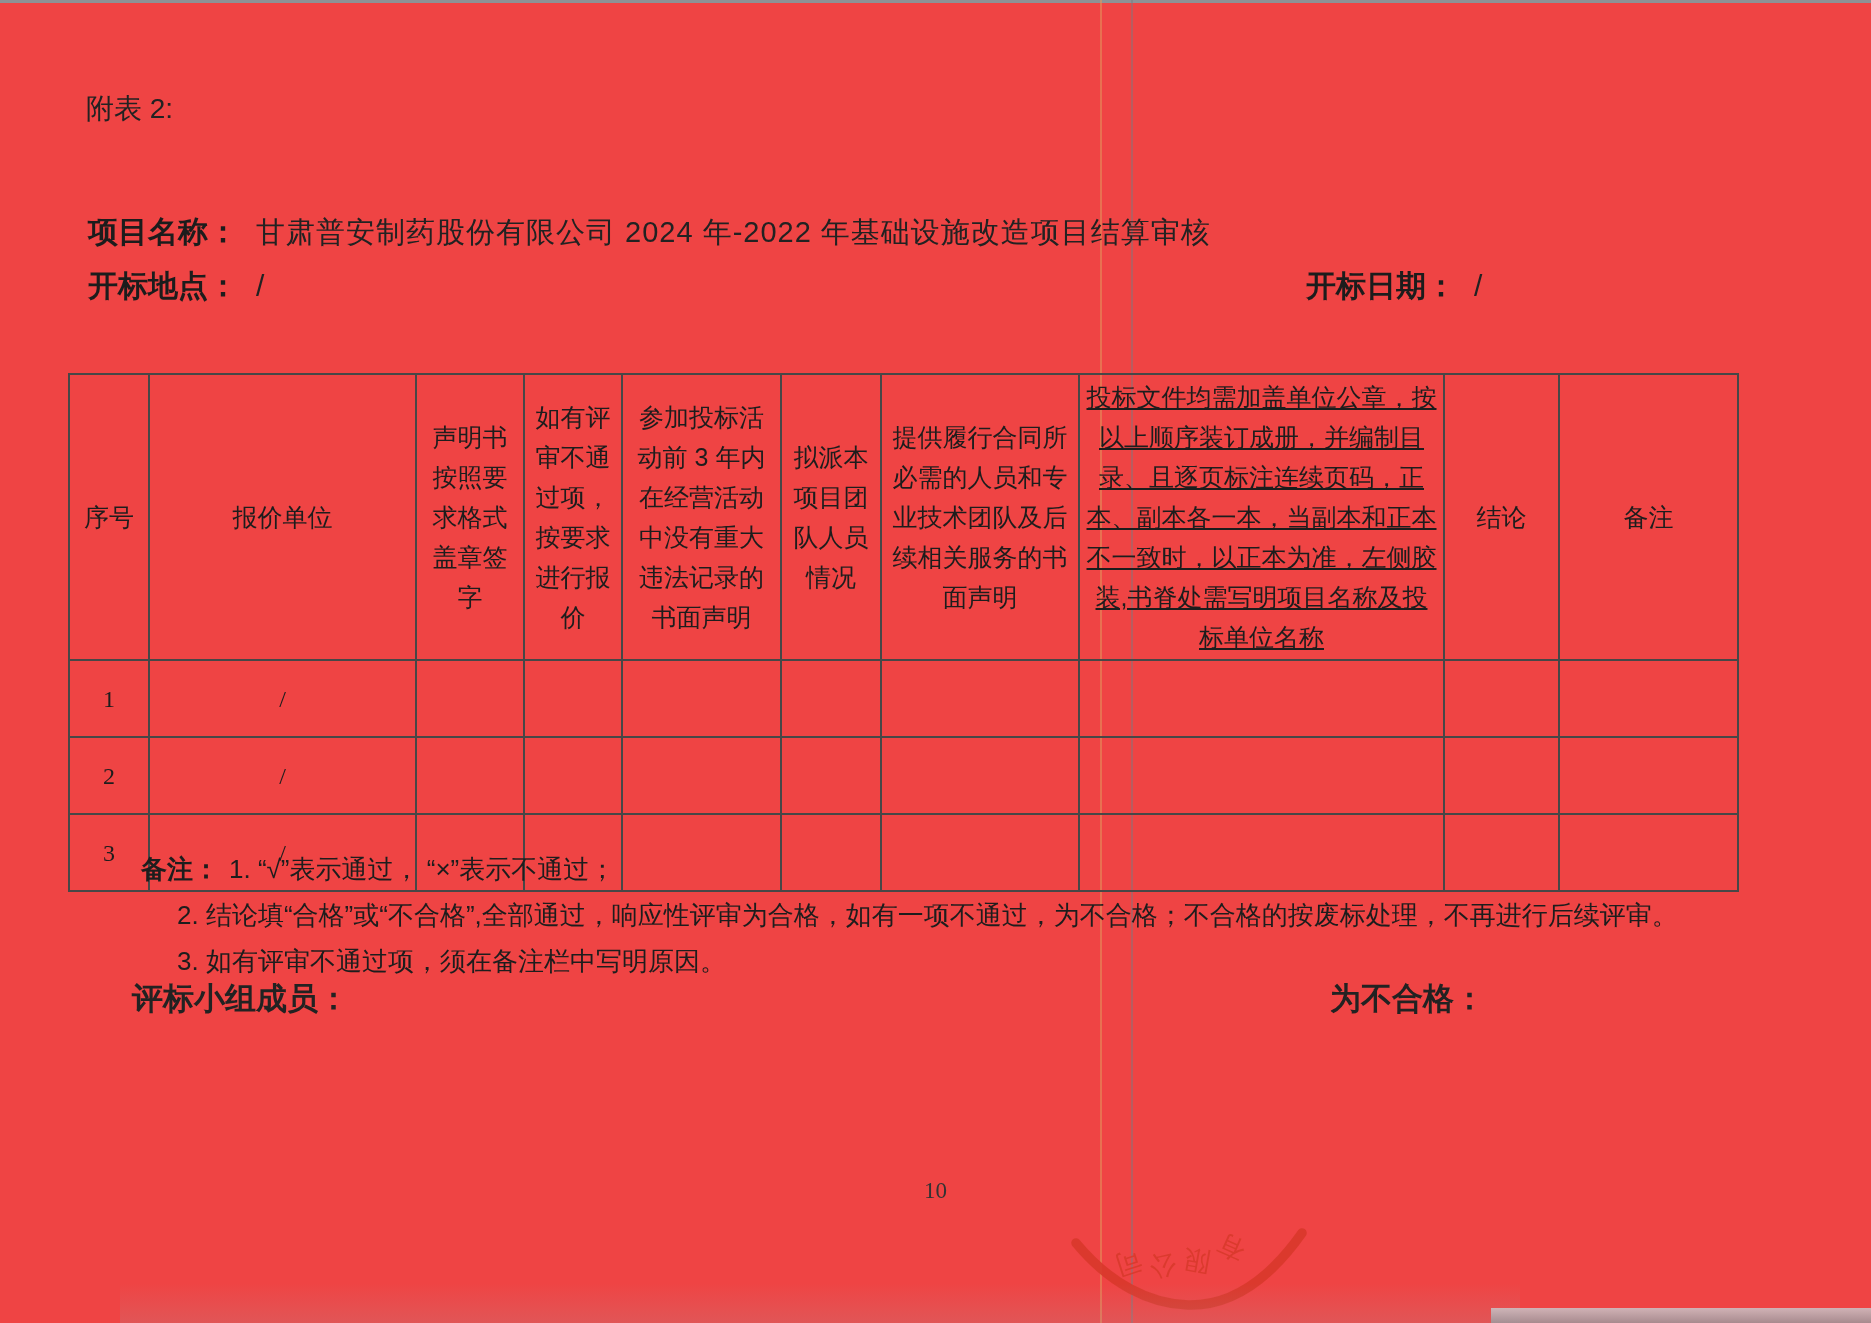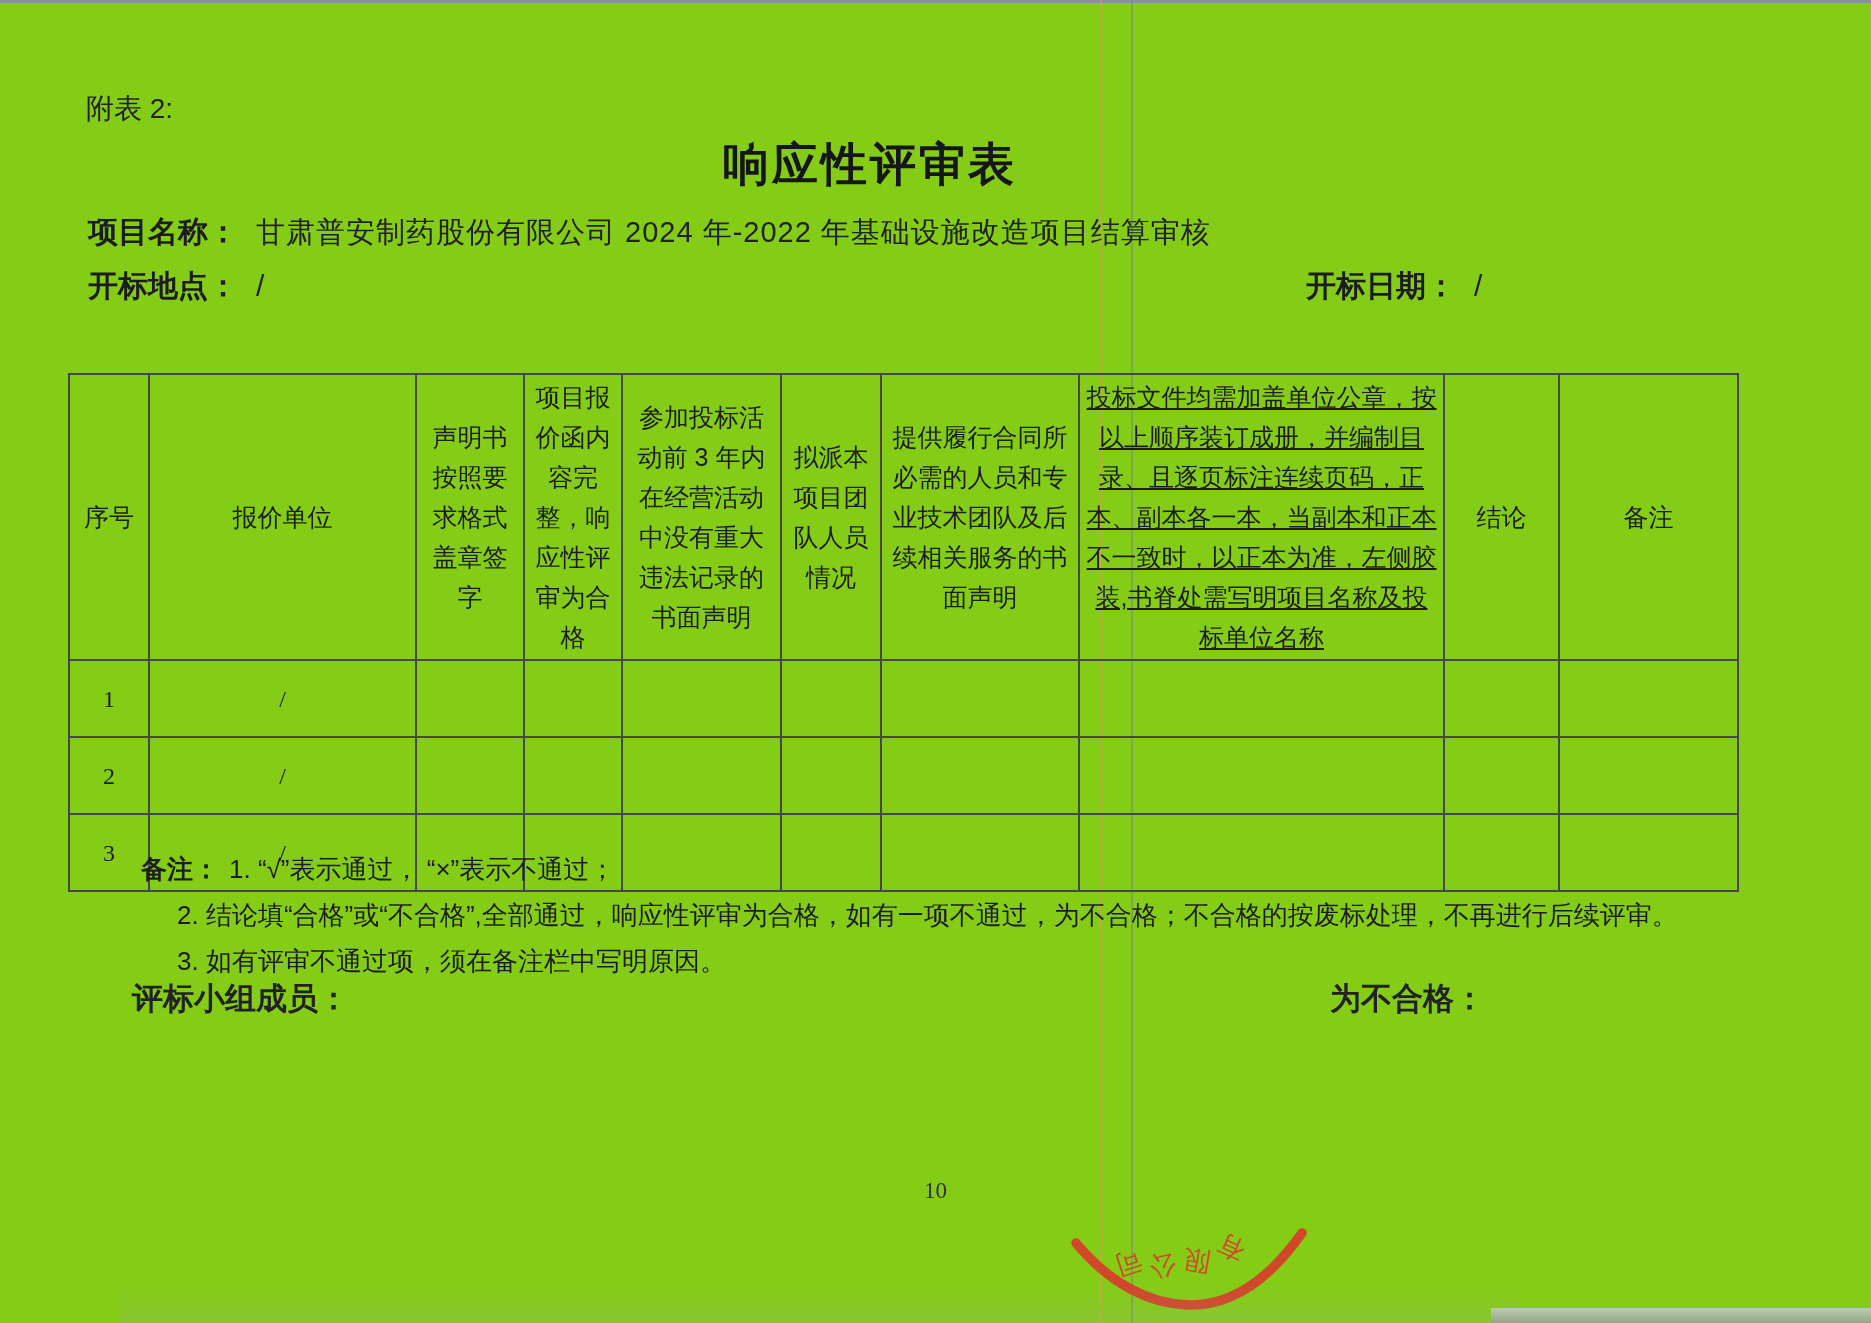--- a/index.html
+++ b/index.html
@@ -1,18 +1,18 @@
 <!DOCTYPE html>
 <html><head>
 <meta charset="utf-8">
 <style>
   html,body { margin:0; padding:0; background:#eef0f1; }
   .page {
     position:relative; width:1871px; height:1323px;
-    background:#84cc16; overflow:hidden;
+    background:#ef4444; overflow:hidden;
     font-family:"Liberation Sans","DejaVu Sans",sans-serif;
     color:#222;
   }
   .scan-top-edge { position:absolute; left:0; top:0; width:100%; height:3px; background:#8d9296; }
   .fold-line { position:absolute; top:0; height:1323px; }
   .fold-orange { left:1100px; width:2px; background:rgba(226,152,92,0.55); }
   .fold-gray   { left:1131px; width:2px; background:rgba(118,124,130,0.45); }
   .scan-bottom-shadow {
     position:absolute; right:0; bottom:0; width:380px; height:15px;
     background:linear-gradient(to top, #969ca1, #c9ced2); opacity:.8;
@@ -68,21 +68,20 @@
 <body>
 
 <div class="page">
 
   <div class="scan-top-edge"></div>
   <div class="fold-line fold-orange"></div>
   <div class="fold-line fold-gray"></div>
 
   <div class="attachment-label">附表 2:</div>
 
-  <div class="doc-title">响应性评审表</div>
 
   <div class="field-line project-line">
     <span class="field-label">项目名称：</span><span class="field-value">甘肃普安制药股份有限公司 2024 年-2022 年基础设施改造项目结算审核</span>
   </div>
 
   <div class="field-line location-line">
     <span class="field-label">开标地点：</span><span class="field-value">/</span>
   </div>
 
   <div class="field-line date-line">
@@ -101,21 +100,21 @@
           <col style="width:198px">
           <col style="width:365px">
           <col style="width:115px">
           <col style="width:179px">
       </colgroup>
       <tbody>
           <tr class="header-row">
         <td>序号</td>
         <td>报价单位</td>
         <td>声明书按照要求格式盖章签字</td>
-        <td>项目报价函内容完整，响应性评审为合格</td>
+        <td>如有评审不通过项，按要求进行报价</td>
         <td>参加投标活动前 3 年内在经营活动中没有重大违法记录的书面声明</td>
         <td>拟派本项目团队人员情况</td>
         <td>提供履行合同所必需的人员和专业技术团队及后续相关服务的书面声明</td>
         <td class="cell-binding-req">投标文件均需加盖单位公章，按以上顺序装订成册，并编制目录、且逐页标注连续页码，正本、副本各一本，当副本和正本不一致时，以正本为准，左侧胶装,书脊处需写明项目名称及投标单位名称</td>
         <td>结论</td>
         <td>备注</td>
       </tr>
       <tr class="data-row">
         <td>1</td>
         <td>/</td>

